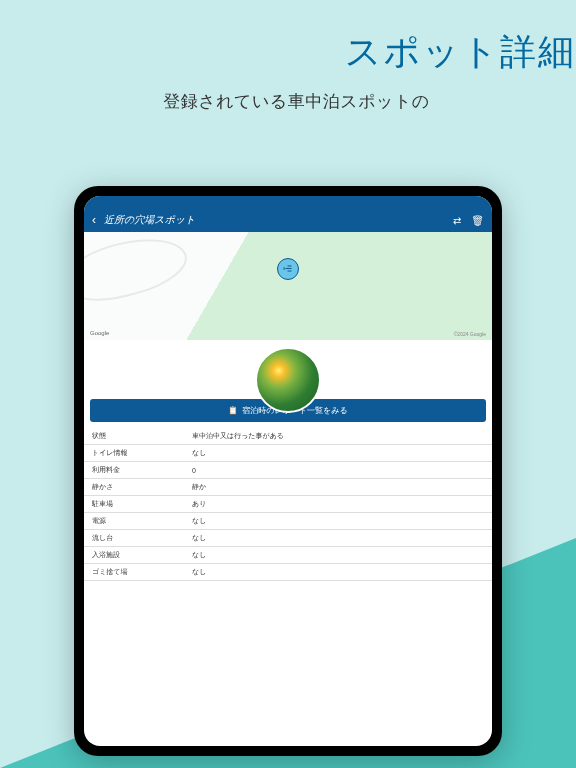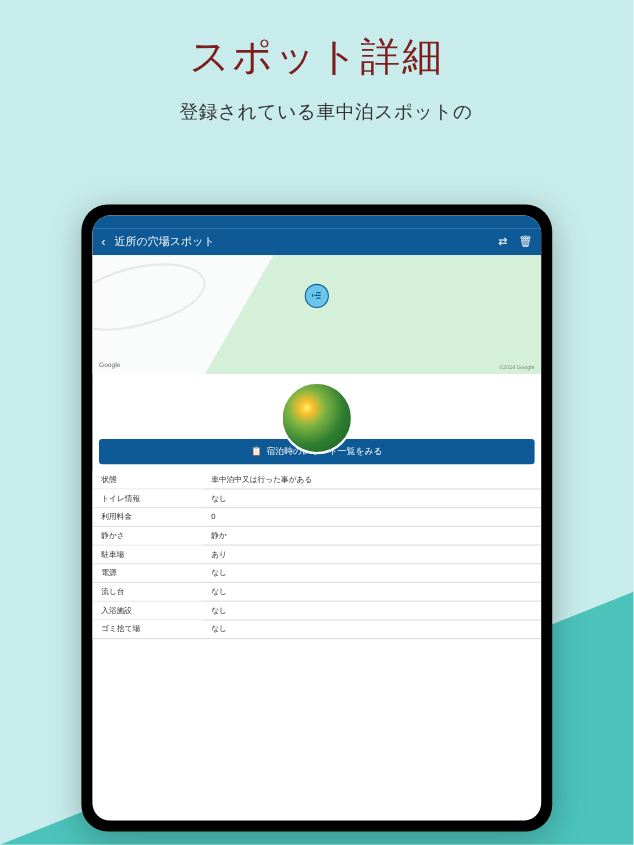--- a/index.html
+++ b/index.html
@@ -16,24 +16,24 @@
       bottom: 0;
       right: 0;
       width: 0;
       height: 0;
       border-style: solid;
       border-width: 0 0 230px 576px;
       border-color: transparent transparent #4bc3bb transparent;
       z-index: 0;
     }
     .promo-title {
-      text-align: center;
+      text-align: right;
       font-size: 36px;
       font-weight: 400;
-      color: #7f1d1d;
+      color: #0369a1;
       margin-top: 28px;
       letter-spacing: 2px;
     }
     .promo-sub {
       text-align: center;
       font-size: 17px;
       color: #333;
       margin-top: 12px;
       line-height: 1.5;
       letter-spacing: 0.5px;
@@ -68,21 +68,21 @@
     .app-bar {
       height: 24px;
       background: #0d5a96;
       display: flex;
       align-items: center;
       padding: 0 8px;
       color: #fff;
       font-size: 10px;
     }
     .app-bar .back { margin-right: 8px; font-size: 12px; }
-    .app-bar .title { flex: 1; }
+    .app-bar .title { flex: 1; font-style: italic; }
     .app-bar .actions { display: flex; gap: 10px; }
     .app-bar .actions span { font-size: 10px; }
     .map {
       height: 108px;
       background: linear-gradient(120deg, #fafcfb 0%, #fafcfb 35%, #d4f0d8 35%, #d4f0d8 100%);
       position: relative;
       overflow: hidden;
     }
     .map::before {
       content: "";

